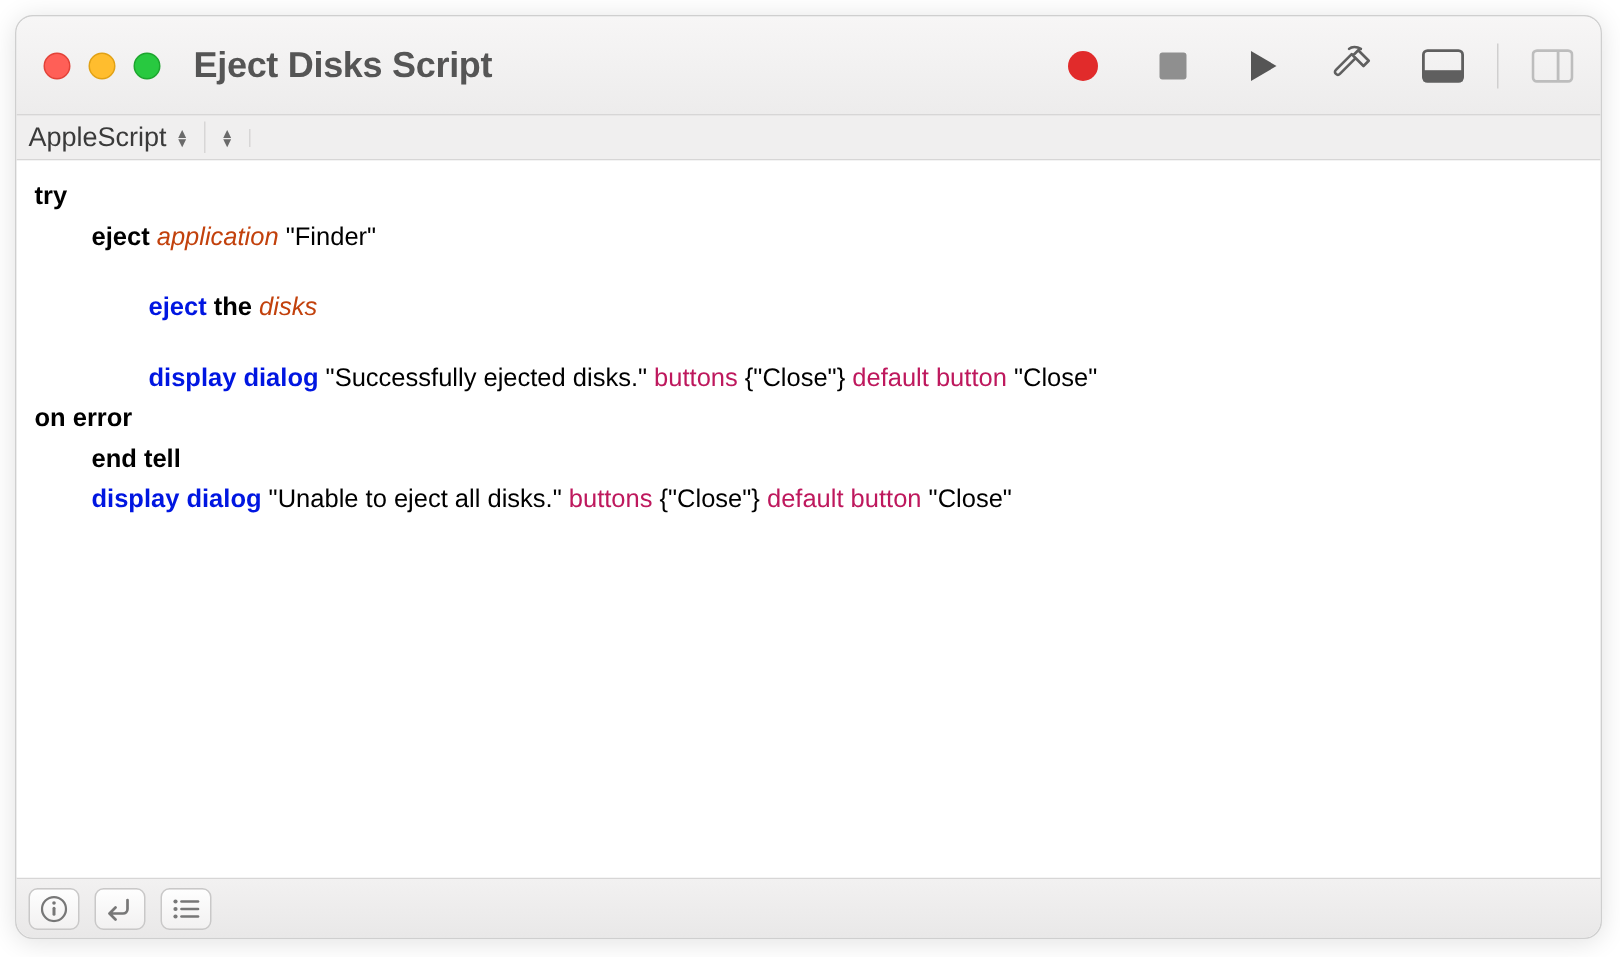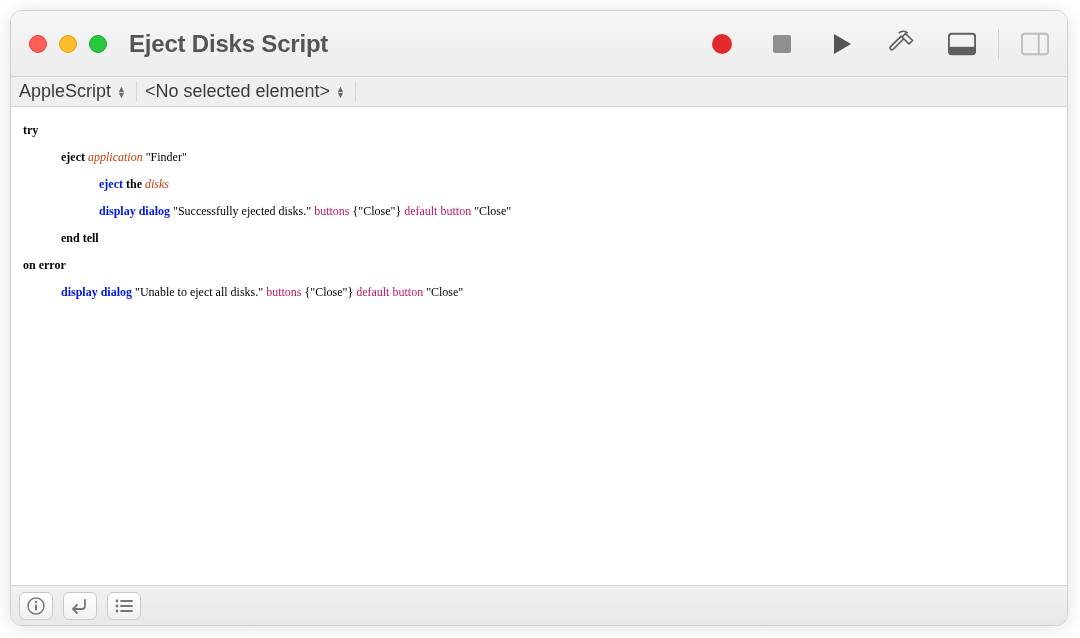--- a/index.html
+++ b/index.html
@@ -72,30 +72,30 @@
       cursor: default;
     }
     .updown {
       display: inline-flex; flex-direction: column; line-height: 6px; font-size: 9px; color: #6a6a6a; margin-left: 2px;
     }
 
     .editor {
       flex: 1;
       background: #fff;
       padding: 10px 12px 0 12px;
-      font-family: Liberation Serif, serif;
-      font-size: 12px;
+      font-family: Liberation Sans, sans-serif;
+      font-size: 17px;
       line-height: 27px;
       color: #000;
       position: relative;
       overflow: hidden;
     }
     .line { white-space: pre; }
     .ind1 { padding-left: 38px; }
-    .ind2 { padding-left: 76px; }
+    .ind2 { padding-left: 76px; margin-top: 20px; }
     .b { font-weight: 700; }
     .kw-i { color: #c2410c; font-style: italic; }
     .cmd { color: #0016e1; font-weight: 700; }
     .param { color: #be185d; }
 
     .cursor {
       position: absolute;
       width: 1px;
       height: 22px;
       background: #000;
@@ -169,35 +169,34 @@
 
   <div class="navbar">
     <div class="crumb">
       <span>AppleScript</span>
       <span class="updown">
           <span>▲</span>
           <span>▼</span>
         </span>
     </div>
     <div class="crumb">
-      <span>&lt;No selected element&gt;</span>
       <span class="updown">
           <span>▲</span>
           <span>▼</span>
         </span>
     </div>
   </div>
 
   <div class="editor">
     <div class="line"><span class="b">try</span></div>
     <div class="line ind1"><span class="b">eject</span><span> </span><span class="kw-i">application</span><span> "Finder"</span></div>
     <div class="line ind2"><span class="cmd">eject</span><span class="b"> the </span><span class="kw-i">disks</span></div>
     <div class="line ind2"><span class="cmd">display dialog</span><span> "Successfully ejected disks." </span><span class="param">buttons</span><span> {"Close"} </span><span class="param">default button</span><span> "Close"</span></div>
+    <div class="line"><span class="b">on error</span></div>
     <div class="line ind1"><span class="b">end tell</span></div>
-    <div class="line"><span class="b">on error</span></div>
     <div class="line ind1"><span class="cmd">display dialog</span><span> "Unable to eject all disks." </span><span class="param">buttons</span><span> {"Close"} </span><span class="param">default button</span><span> "Close"</span></div>
   </div>
 
   <div class="statusbar">
     <div class="sb-btn">
       <svg width="18" height="18" viewBox="0 0 18 18">
         <circle cx="9" cy="9" r="8" fill="none" stroke="#777" stroke-width="1.5"></circle>
         <circle cx="9" cy="5" r="1.2" fill="#777"></circle>
         <rect x="8" y="7.5" width="2" height="6" rx="1" fill="#777"></rect>
       </svg>

